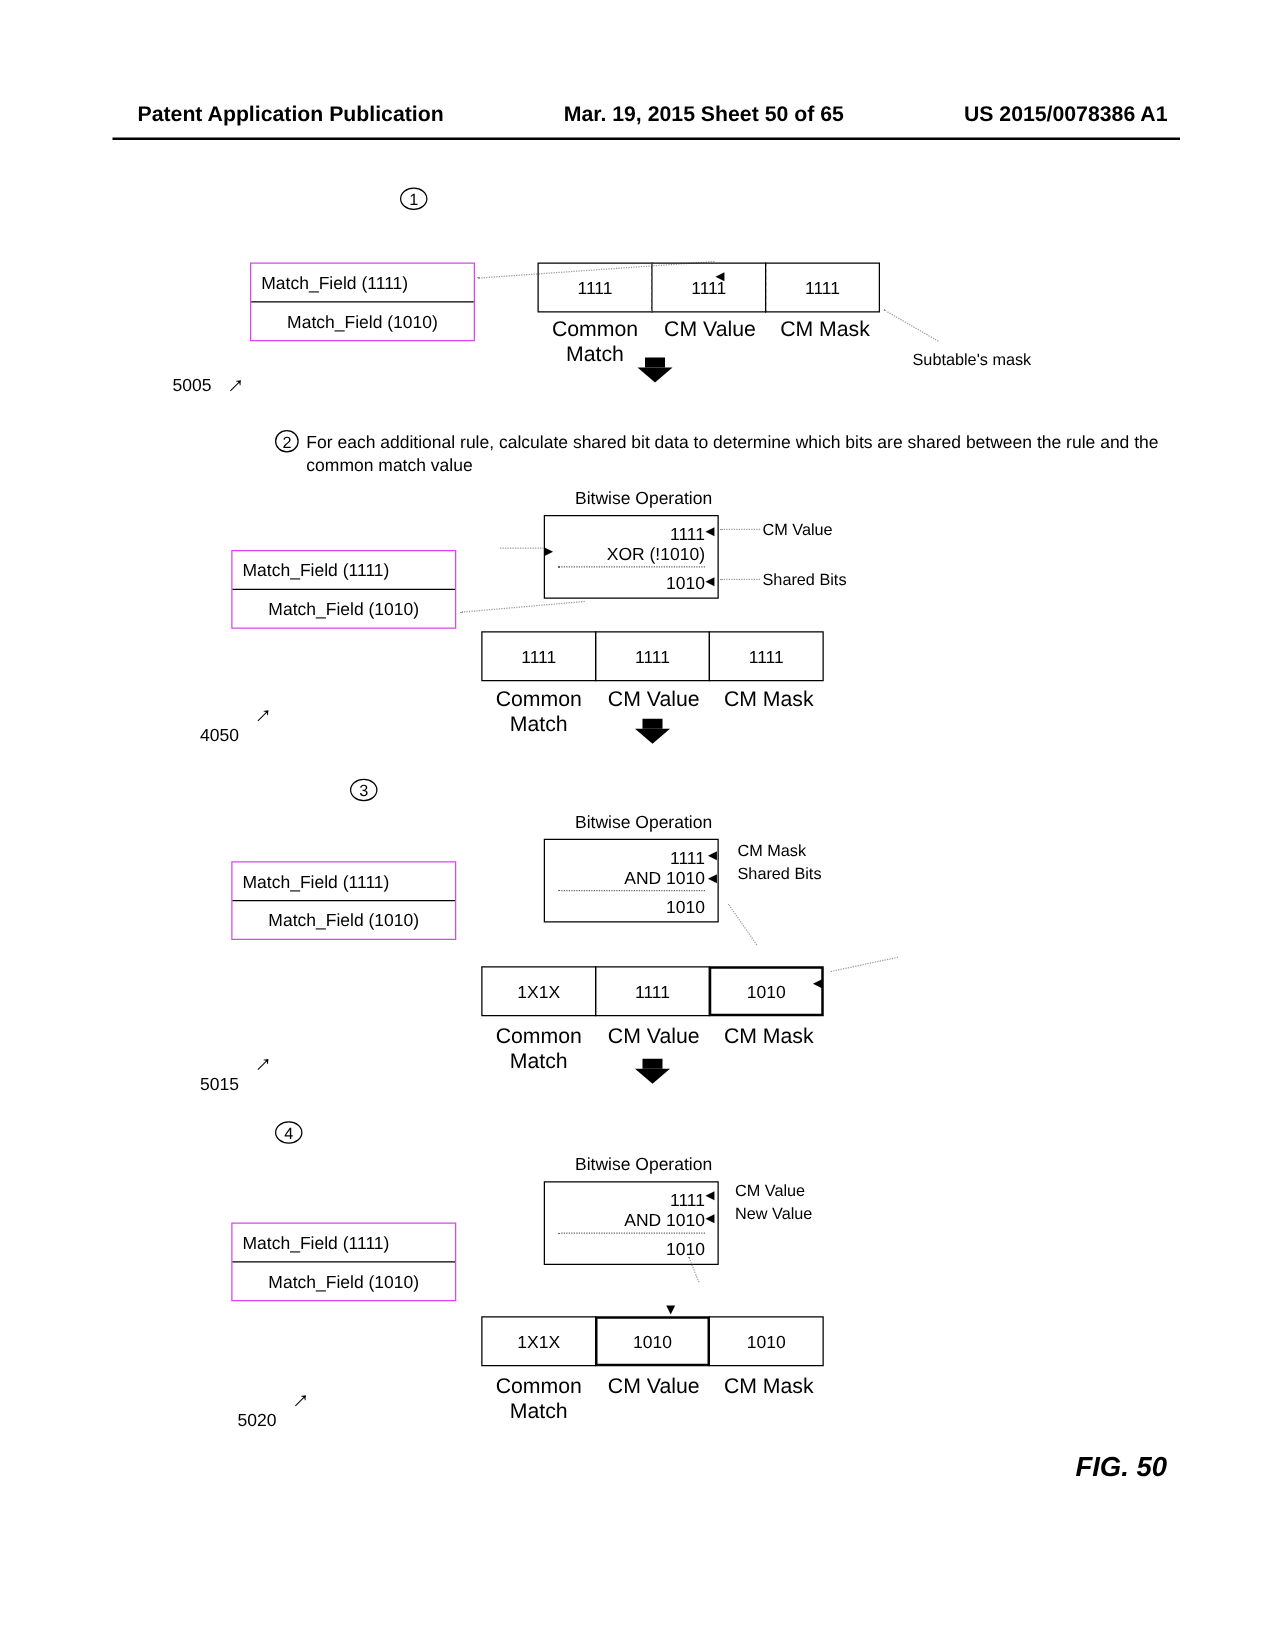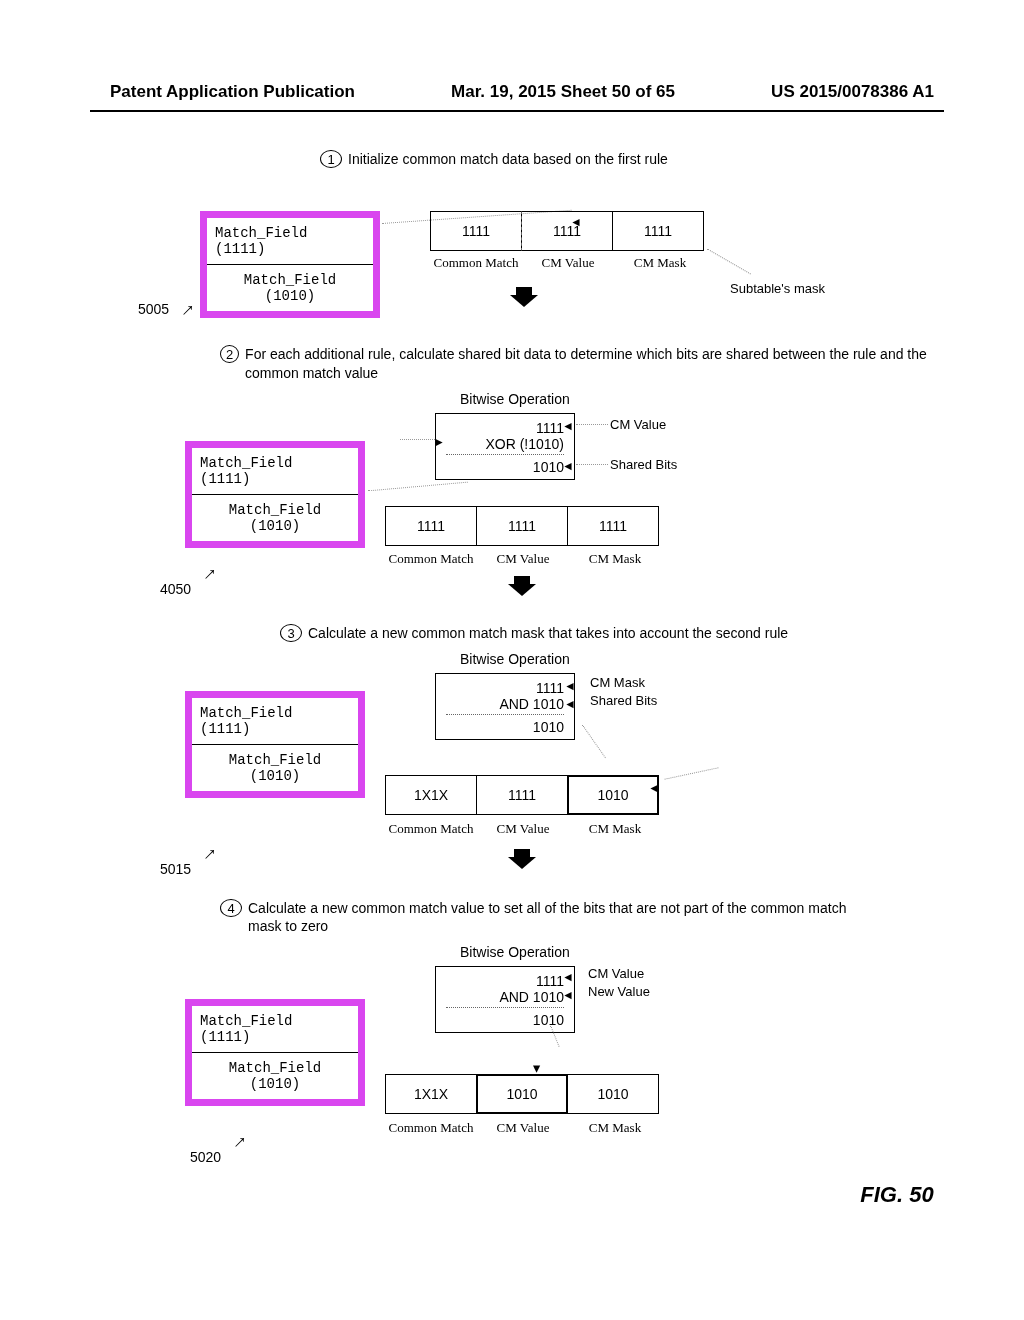--- a/index.html
+++ b/index.html
@@ -50,24 +50,23 @@
     align-items: flex-start;
     margin-bottom: 8px;
   }
   .step-text { font-size: 14px; line-height: 1.35; max-width: 720px; }
   .diagram-row {
     position: relative;
     margin-bottom: 18px;
   }
   .match-box {
     position: absolute;
-    border: 7px solid #d946ef;
+    border: 1px solid #d946ef;
     width: 180px;
     font-size: 14px;
-    font-family: Liberation Mono, monospace;
   }
   .match-cell {
     padding: 7px 8px;
     border-bottom: 1px solid #000;
   }
   .match-cell:last-child { border-bottom: none; text-align: center; }
   .refnum {
     position: absolute;
     font-size: 14px;
   }
@@ -88,22 +87,21 @@
     display: flex;
     align-items: center;
     justify-content: center;
     font-size: 14px;
     margin-left: -1px;
   }
   .triple-cell:first-child { margin-left: 0; }
   .triple-labels {
     position: absolute;
     display: flex;
-    font-size: 13px;
-    font-family: Liberation Serif, serif;
+    font-size: 17px;
   }
   .triple-lab { width: 92px; text-align: center; }
   .bitop-title {
     position: absolute;
     font-size: 14px;
   }
   .bitop-box {
     position: absolute;
     border: 1px solid #000;
     padding: 6px 10px 4px 10px;
@@ -173,21 +171,20 @@
   <span>Patent Application Publication</span>
   <span>Mar. 19, 2015  Sheet 50 of 65</span>
   <span>US 2015/0078386 A1</span>
 </div>
 <div class="hr-line"></div>
 
 <div class="figure-area">
 
   <div class="step-line" style="margin-left:230px;">
     <span class="step-marker">1</span>
-    <span class="step-text">Initialize common match data based on the first rule</span>
   </div>
 
   <div class="diagram-row" style="height:150px;">
     <div class="match-box" style="top:34px; left:110px;">
       <div class="match-cell">Match_Field (1111)</div>
       <div class="match-cell">Match_Field (1010)</div>
     </div>
     <div class="dashed-line" style="top:46px; left:292px; width:190px; transform: rotate(-4deg); transform-origin:left;"></div>
     <div class="triple-row" style="top:34px; left:340px;">
       <div class="triple-cell">1111</div>
@@ -250,21 +247,20 @@
     </div>
 
     <div class="refnum" style="top:190px; left:70px;">4050</div>
     <div class="arrow-ne" style="top:172px; left:116px;">↑</div>
 
     <div class="down-arrow-fat" style="top:185px; left:418px;"></div>
   </div>
 
   <div class="step-line" style="margin-left:190px;">
     <span class="step-marker">3</span>
-    <span class="step-text">Calculate a new common match mask that takes into account the second rule</span>
   </div>
 
   <div class="diagram-row" style="height:230px;">
     <div class="bitop-title" style="top:0px; left:370px;">Bitwise Operation</div>
 
     <div class="match-box" style="top:40px; left:95px;">
       <div class="match-cell">Match_Field (1111)</div>
       <div class="match-cell">Match_Field (1010)</div>
     </div>
 
@@ -295,21 +291,20 @@
     </div>
 
     <div class="refnum" style="top:210px; left:70px;">5015</div>
     <div class="arrow-ne" style="top:192px; left:116px;">↑</div>
 
     <div class="down-arrow-fat" style="top:198px; left:418px;"></div>
   </div>
 
   <div class="step-line" style="margin-left:130px;">
     <span class="step-marker">4</span>
-    <span class="step-text" style="max-width:600px;">Calculate a new common match value to set all of the bits that are not part of the common match mask to zero</span>
   </div>
 
   <div class="diagram-row" style="height:220px;">
     <div class="bitop-title" style="top:0px; left:370px;">Bitwise Operation</div>
 
     <div class="match-box" style="top:55px; left:95px;">
       <div class="match-cell">Match_Field (1111)</div>
       <div class="match-cell">Match_Field (1010)</div>
     </div>
 

